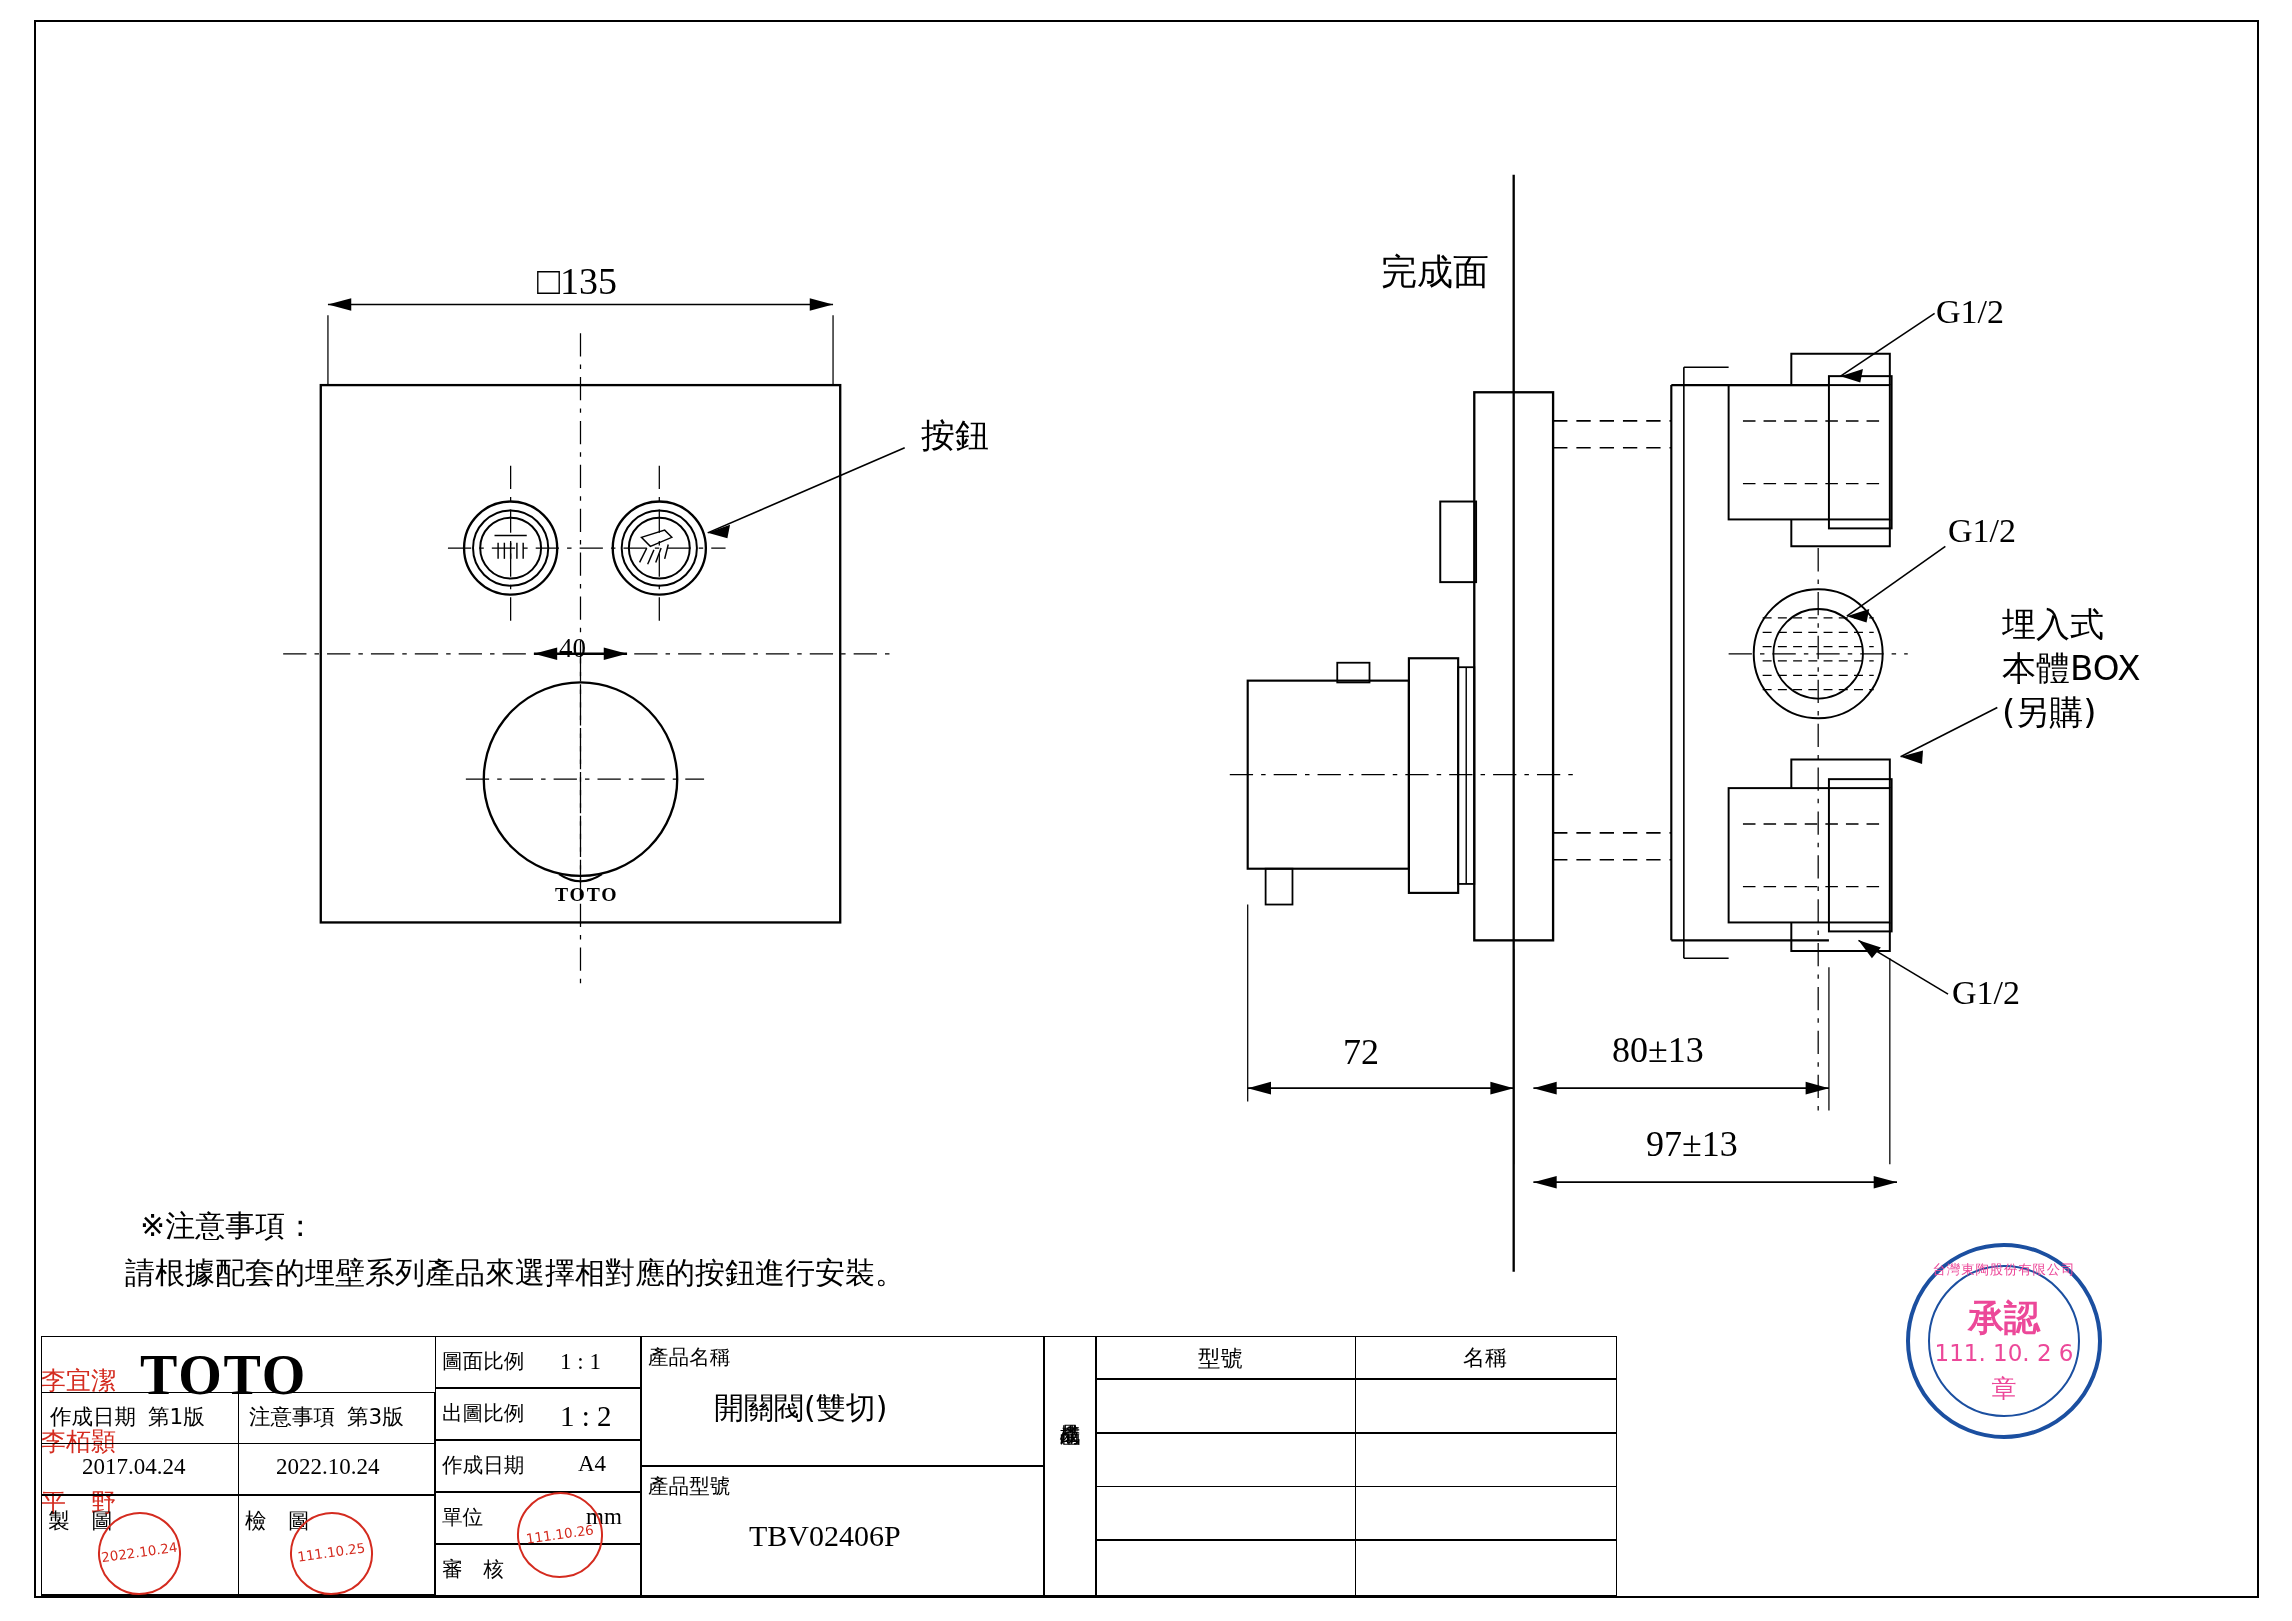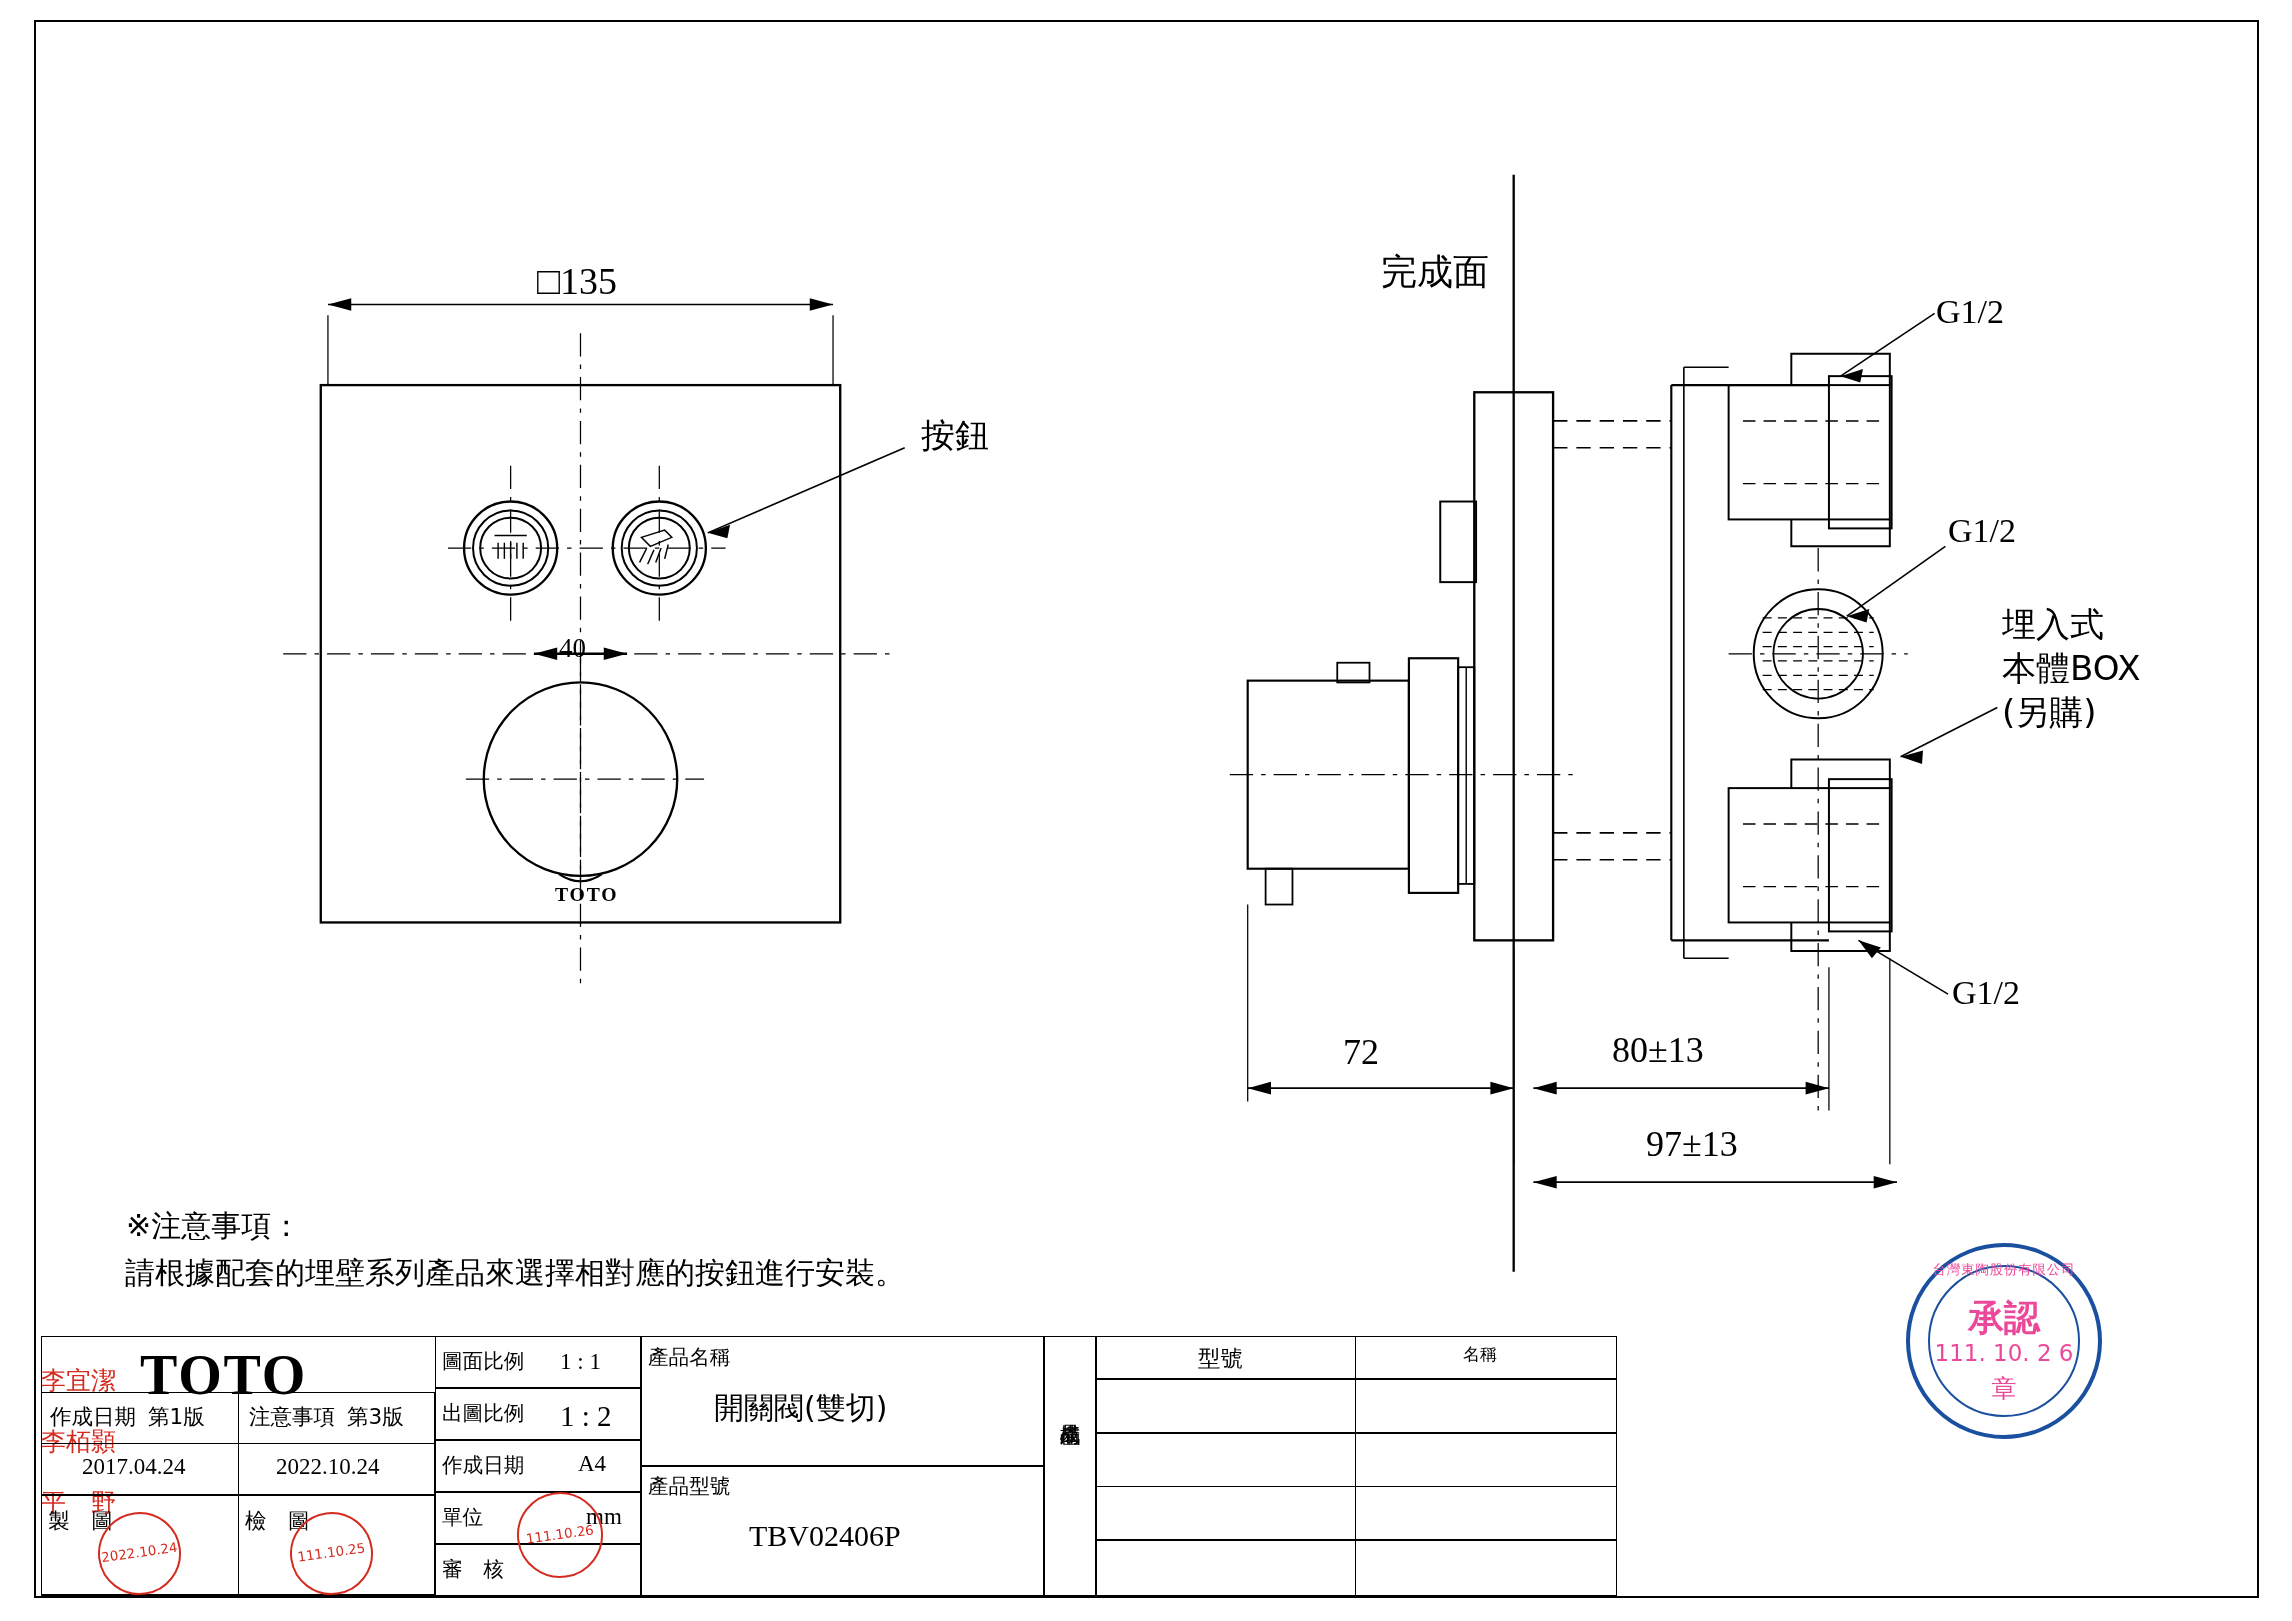--- a/index.html
+++ b/index.html
@@ -193,21 +193,21 @@
   <div class="lbl num" style="left:1948px;top:510px;font-size:34px;">G1/2</div>
   <div class="lbl num" style="left:1952px;top:972px;font-size:34px;">G1/2</div>
   <div class="lbl cn" style="left:2002px;top:602px;font-size:34px;line-height:1.3;">埋入式
 本體BOX
 (另購)</div>
 
   <div class="lbl num" style="left:1343px;top:1030px;font-size:36px;">72</div>
   <div class="lbl num" style="left:1612px;top:1028px;font-size:36px;">80±13</div>
   <div class="lbl num" style="left:1646px;top:1122px;font-size:36px;">97±13</div>
 
-  <div class="lbl cn" style="left:126px;top:1207px;font-size:30px;">※注意事項：</div>
+  <div class="lbl cn" style="left:140px;top:1207px;font-size:30px;">※注意事項：</div>
   <div class="lbl cn" style="left:125px;top:1254px;font-size:30px;">請根據配套的埋壁系列產品來選擇相對應的按鈕進行安裝。</div>
 
   <div class="tb">
 
     <div class="cell" style="left:0;top:0;width:1576px;height:260px;"></div>
 
     <div class="cell" style="left:0;top:0;width:394px;height:56px;border:none;"></div>
     <div class="tbtxt toto" style="left:99px;top:7.2px;font-size:56px;">TOTO</div>
 
     <div class="cell" style="left:0;top:56px;width:394px;height:52px;"></div>
@@ -252,21 +252,21 @@
     <div class="tbtxt cn" style="left:1015px;top:72px;font-size:20.6px;writing-mode:vertical-rl;">產品構成</div>
 
     <div class="cell" style="left:1055px;top:0;width:521px;height:43px;"></div>
     <div class="cell" style="left:1055px;top:43px;width:521px;height:54px;"></div>
     <div class="cell" style="left:1055px;top:97px;width:521px;height:54px;"></div>
     <div class="cell" style="left:1055px;top:150px;width:521px;height:54px;"></div>
     <div class="cell" style="left:1055px;top:204px;width:521px;height:56px;"></div>
     <div class="cell" style="left:1055px;top:0;width:260px;height:260px;"></div>
 
     <div class="tbtxt cn" style="left:1157px;top:7.2px;font-size:22.4px;">型號</div>
-    <div class="tbtxt cn" style="left:1422px;top:7.2px;font-size:17px;">名稱</div>
+    <div class="tbtxt cn" style="left:1422px;top:7.2px;font-size:22px;">名稱</div>
 
     <div class="stamp" style="left:57px;top:176px;width:79px;height:79px;font-size:13.4px;">2022.10.24</div>
     <div class="redtext" style="left:56px;top:224px;font-size:25px;">李宜潔</div>
 
     <div class="stamp" style="left:249px;top:176px;width:79px;height:79px;font-size:13.4px;">111.10.25</div>
     <div class="redtext" style="left:247px;top:224px;font-size:25px;">李栢顥</div>
 
     <div class="stamp" style="left:476px;top:156px;width:82px;height:82px;font-size:13.4px;">111.10.26</div>
     <div class="redtext" style="left:484px;top:211px;font-size:25px;">平　野</div>
   </div>

